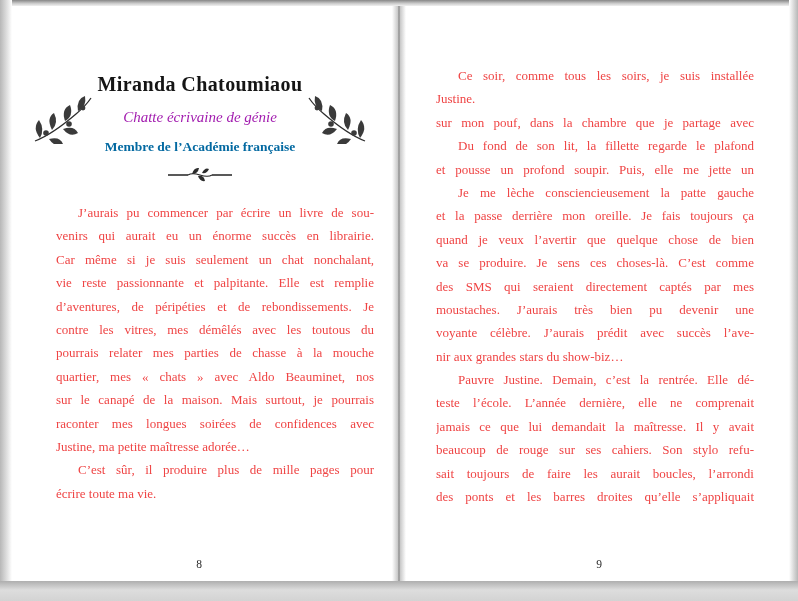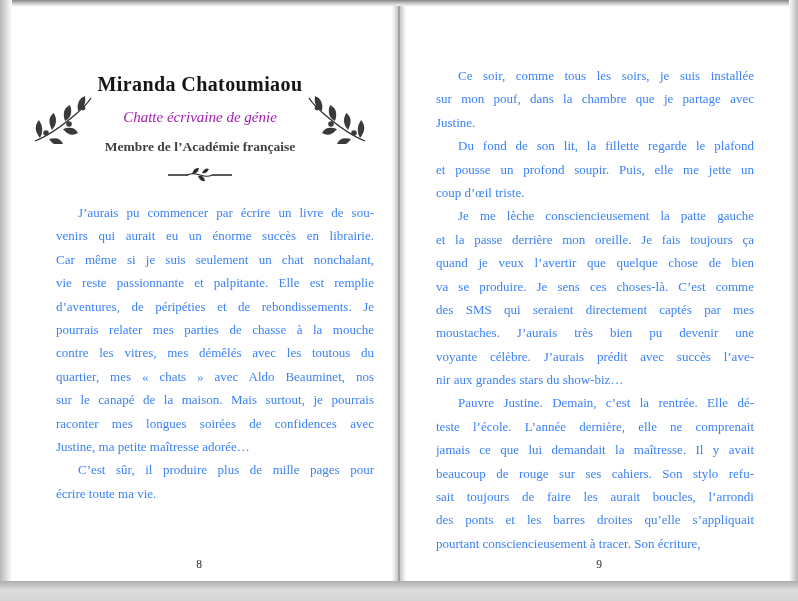--- a/index.html
+++ b/index.html
@@ -16,28 +16,28 @@
     background:linear-gradient(to left,#b7b7b7,#dedede 55%,#ffffff);}
   .edge-bottom{position:absolute;left:0;right:0;bottom:0;height:20px;
     background:linear-gradient(to bottom,#aeaeae,#dddddd 45%,#d3d3d3);}
   .gutter{position:absolute;top:6px;bottom:20px;left:392px;width:14px;
     background:linear-gradient(to right,rgba(255,255,255,0),rgba(110,110,110,.40) 44%,#6d6d6d 50%,rgba(110,110,110,.40) 56%,rgba(255,255,255,0));}
 
   
   .header{position:absolute;left:30px;top:72px;width:340px;text-align:center;}
   .title{font-size:20px;font-weight:700;line-height:1.2;letter-spacing:.4px;color:#151515;}
   .subtitle{margin-top:12px;font-size:15px;font-style:italic;line-height:1.2;color:#a21caf;}
-  .affiliation{margin-top:13px;font-size:13.5px;font-weight:700;line-height:1.2;color:#404040;}
+  .affiliation{margin-top:13px;font-size:13.5px;font-weight:700;line-height:1.2;color:#0369a1;}
   .branch{position:absolute;top:20px;}
   .branch-left{left:2px;}
   .branch-right{right:2px;transform:scaleX(-1);}
   .ornament{position:absolute;left:168px;top:166px;}
 
   
-  .page-text{position:absolute;width:318px;font-size:13px;line-height:23.4px;color:#3b82f6;}
+  .page-text{position:absolute;width:318px;font-size:13px;line-height:23.4px;color:#ef4444;}
   .page-text-left{left:56px;top:201px;}
   .page-text-right{left:436px;top:64px;}
   .line{height:23.4px;overflow:hidden;text-align:justify;text-align-last:justify;}
   .line.last{text-align-last:left;}
   .line.first{text-indent:22px;}
 
   .page-number{position:absolute;top:558px;text-align:center;font-size:11.5px;color:#2a2a2a;}
   .pn-left{left:0;width:398px;}
   .pn-right{left:400px;width:398px;}
 </style>
@@ -100,56 +100,54 @@
         </g>
       </svg>
     </span>
 
     <div class="page-text page-text-left">
         <div class="line first">J’aurais pu commencer par écrire un livre de sou-</div>
         <div class="line">venirs qui aurait eu un énorme succès en librairie.</div>
         <div class="line">Car même si je suis seulement un chat nonchalant,</div>
         <div class="line">vie reste passionnante et palpitante. Elle est remplie</div>
         <div class="line">d’aventures, de péripéties et de rebondissements. Je</div>
+        <div class="line">contre les vitres, mes démêlés avec les toutous du</div>
         <div class="line">pourrais relater mes parties de chasse à la mouche</div>
-        <div class="line">contre les vitres, mes démêlés avec les toutous du</div>
         <div class="line">quartier, mes « chats » avec Aldo Beauminet, nos</div>
         <div class="line">sur le canapé de la maison. Mais surtout, je pourrais</div>
         <div class="line">raconter mes longues soirées de confidences avec</div>
         <div class="line last">Justine, ma petite maîtresse adorée…</div>
         <div class="line first">C’est sûr, il produire plus de mille pages pour</div>
         <div class="line last">écrire toute ma vie.</div>
       </div>
 
     <div class="page-number pn-left">8</div>
   </div>
 
   <div>
     <div class="page-text page-text-right">
         <div class="line first">Ce soir, comme tous les soirs, je suis installée</div>
+        <div class="line last">Justine.</div>
         <div class="line">sur mon pouf, dans la chambre que je partage avec</div>
-        <div class="line last">Justine.</div>
         <div class="line first">Du fond de son lit, la fillette regarde le plafond</div>
         <div class="line">et pousse un profond soupir. Puis, elle me jette un</div>
-        <div class="line last">coup d’œil triste.</div>
         <div class="line first">Je me lèche consciencieusement la patte gauche</div>
         <div class="line">et la passe derrière mon oreille. Je fais toujours ça</div>
         <div class="line">quand je veux l’avertir que quelque chose de bien</div>
         <div class="line">va se produire. Je sens ces choses-là. C’est comme</div>
         <div class="line">des SMS qui seraient directement captés par mes</div>
         <div class="line">moustaches. J’aurais très bien pu devenir une</div>
         <div class="line">voyante célèbre. J’aurais prédit avec succès l’ave-</div>
         <div class="line last">nir aux grandes stars du show-biz…</div>
         <div class="line first">Pauvre Justine. Demain, c’est la rentrée. Elle dé-</div>
         <div class="line">teste l’école. L’année dernière, elle ne comprenait</div>
         <div class="line">jamais ce que lui demandait la maîtresse. Il y avait</div>
         <div class="line">beaucoup de rouge sur ses cahiers. Son stylo refu-</div>
         <div class="line">sait toujours de faire les aurait boucles, l’arrondi</div>
         <div class="line">des ponts et les barres droites qu’elle s’appliquait</div>
-        <div class="line last">pourtant consciencieusement à tracer. Son écriture,</div>
       </div>
 
     <div class="page-number pn-right">9</div>
   </div>
 
   <div class="gutter"></div>
   <div class="edge-top"></div>
   <div class="edge-left"></div>
   <div class="edge-right"></div>
   <div class="edge-bottom"></div>

